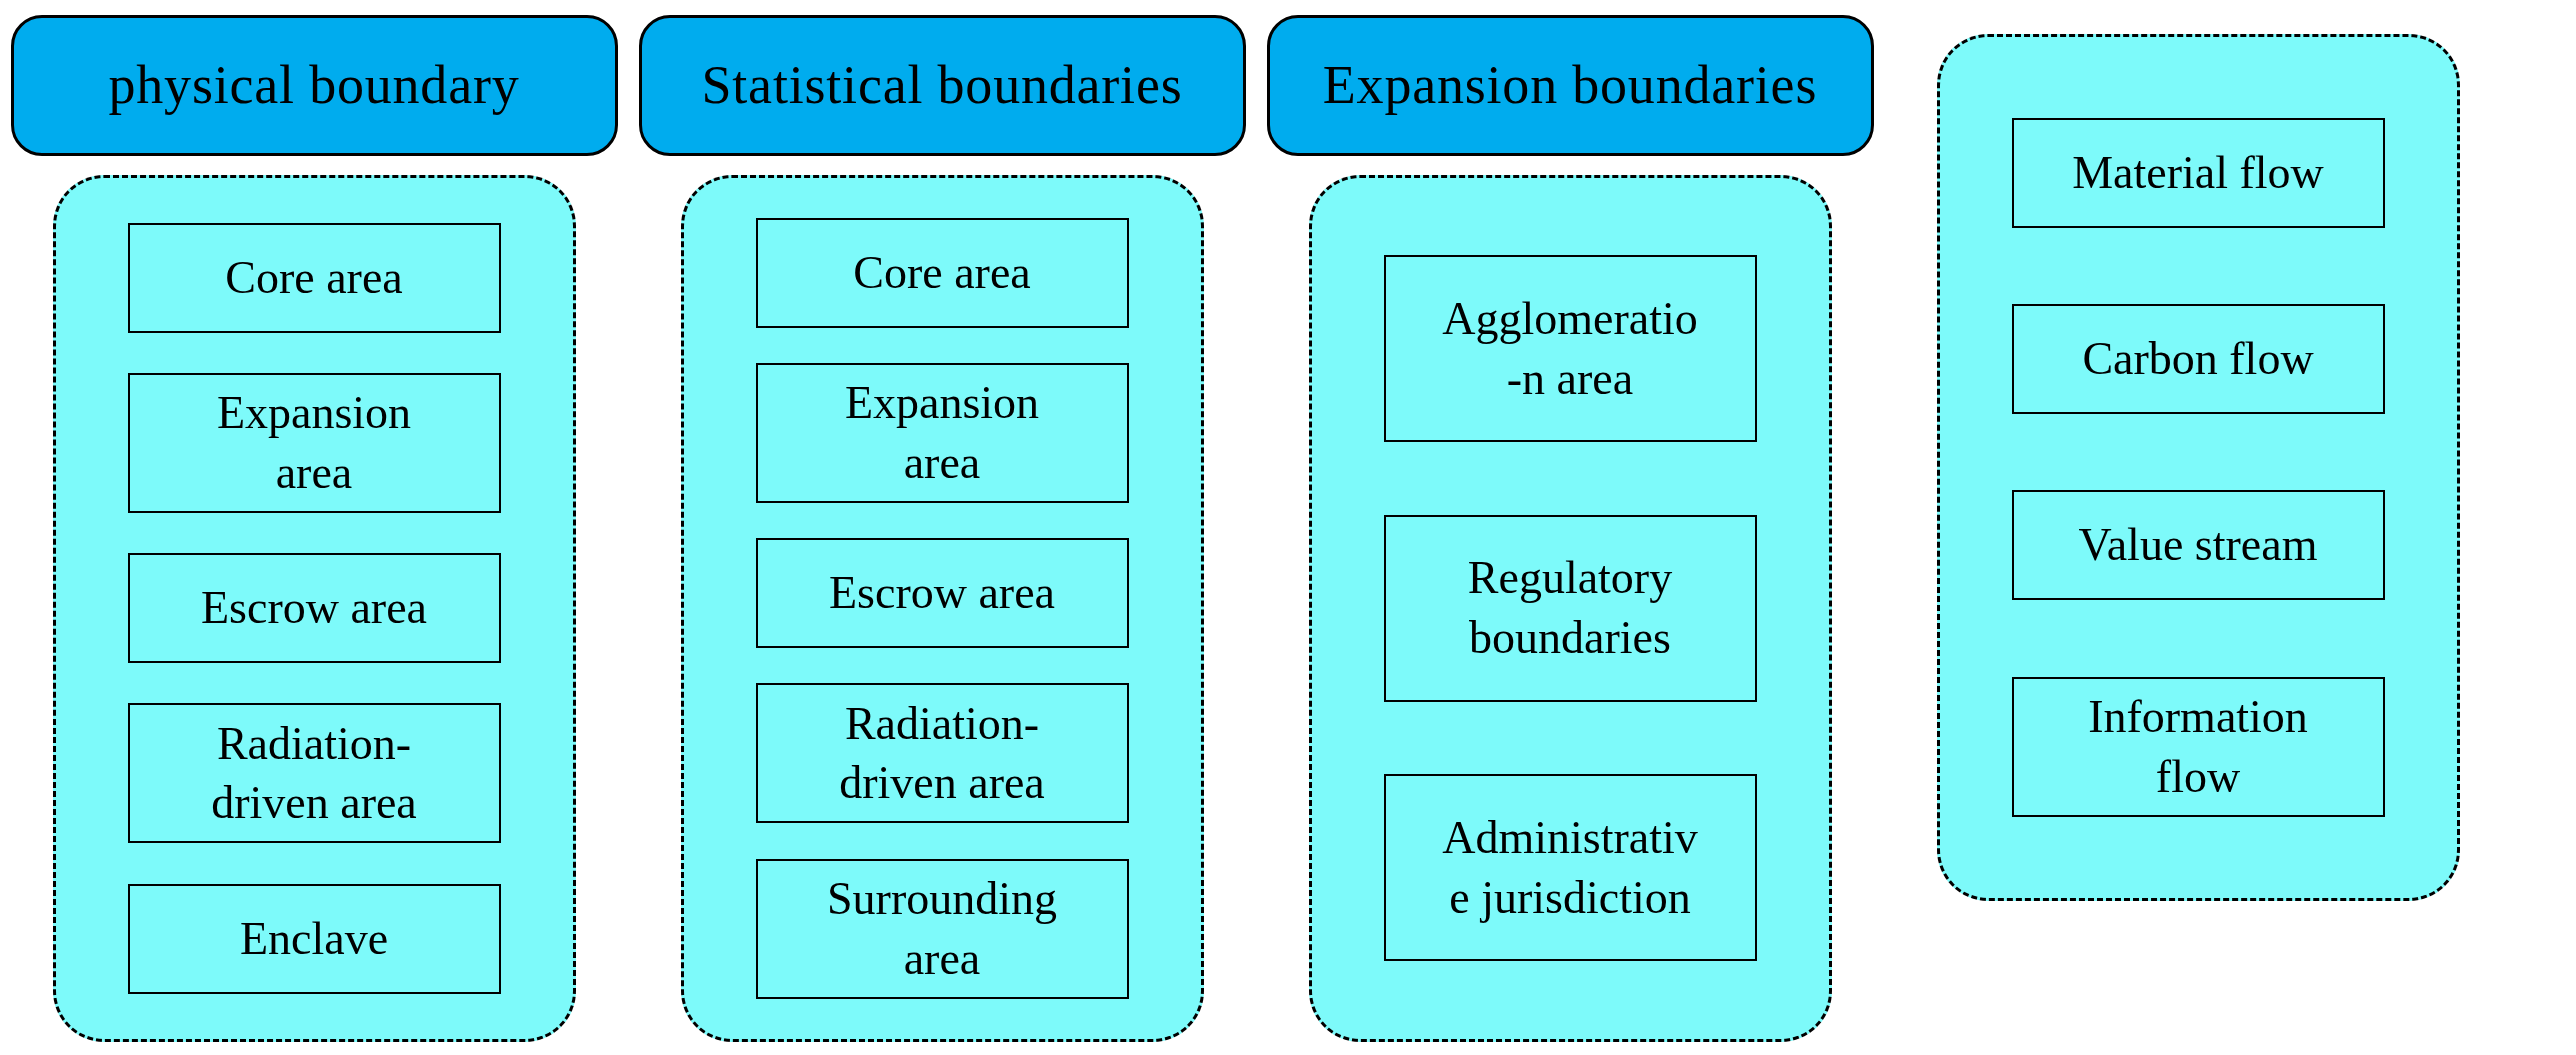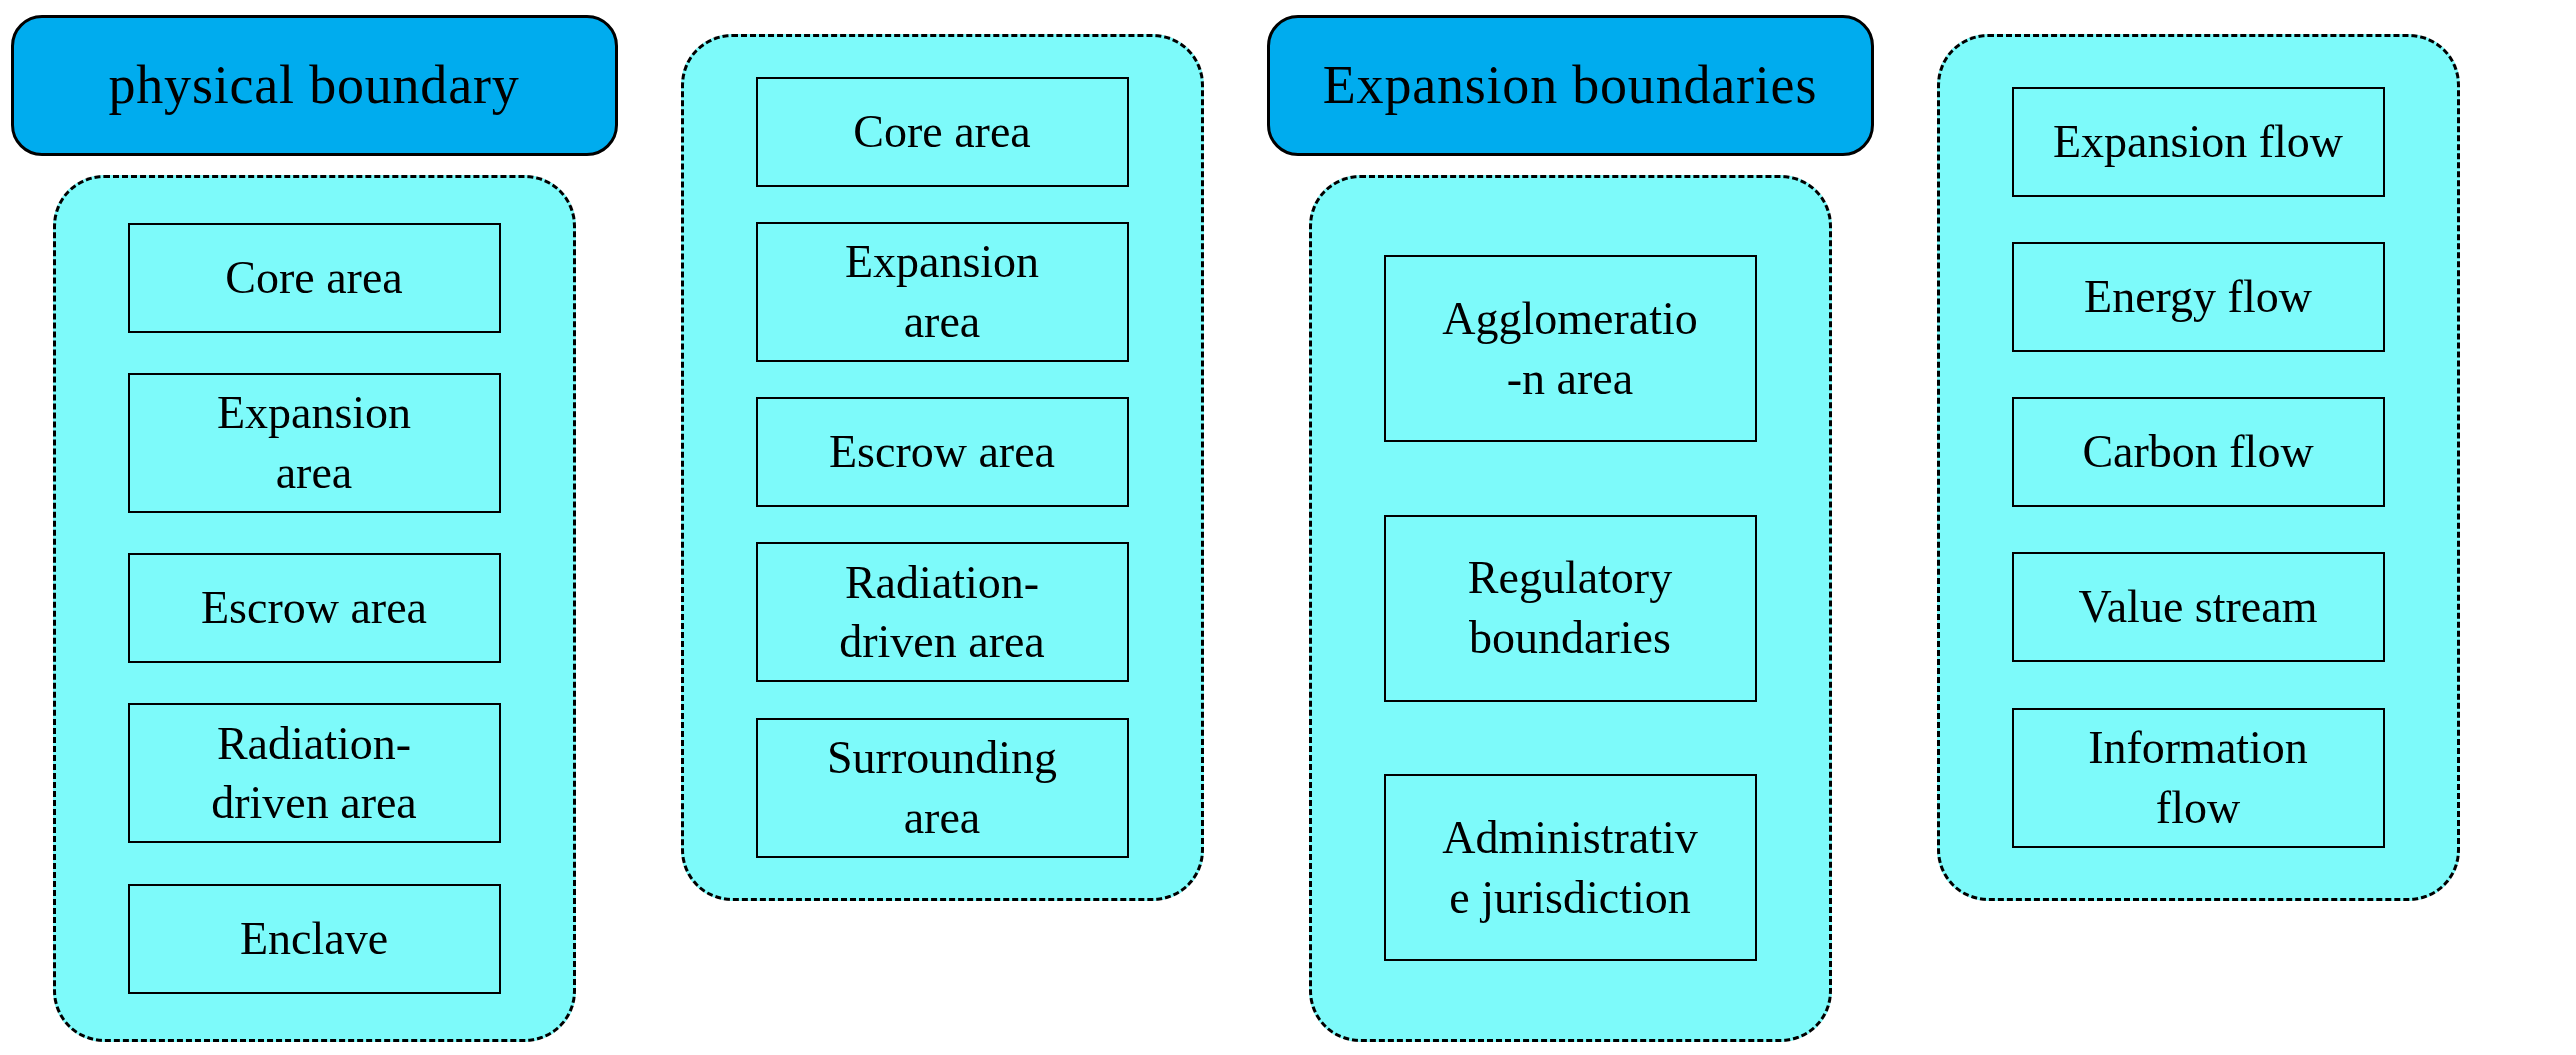--- a/index.html
+++ b/index.html
@@ -46,20 +46,21 @@
       <div class="box">Expansion
 area</div>
       <div class="box">Escrow area</div>
       <div class="box">Radiation-
 driven area</div>
       <div class="box">Enclave</div>
     </div>
   </div>
 
   <div class="column">
+    <div class="header">Statistical boundaries</div>
     <div class="panel">
       <div class="box">Core area</div>
       <div class="box">Expansion
 area</div>
       <div class="box">Escrow area</div>
       <div class="box">Radiation-
 driven area</div>
       <div class="box">Surrounding
 area</div>
     </div>
@@ -72,22 +73,21 @@
 -n area</div>
       <div class="box tall">Regulatory
 boundaries</div>
       <div class="box tall">Administrativ
 e jurisdiction</div>
     </div>
   </div>
 
   <div class="column">
     <div class="panel">
-      <div class="box">Expansion flow</div>
-      <div class="box">Energy flow</div>
+      <div class="box">Material flow</div>
       <div class="box">Carbon flow</div>
       <div class="box">Value stream</div>
       <div class="box">Information
 flow</div>
     </div>
   </div>
 
 </div>
 
 

